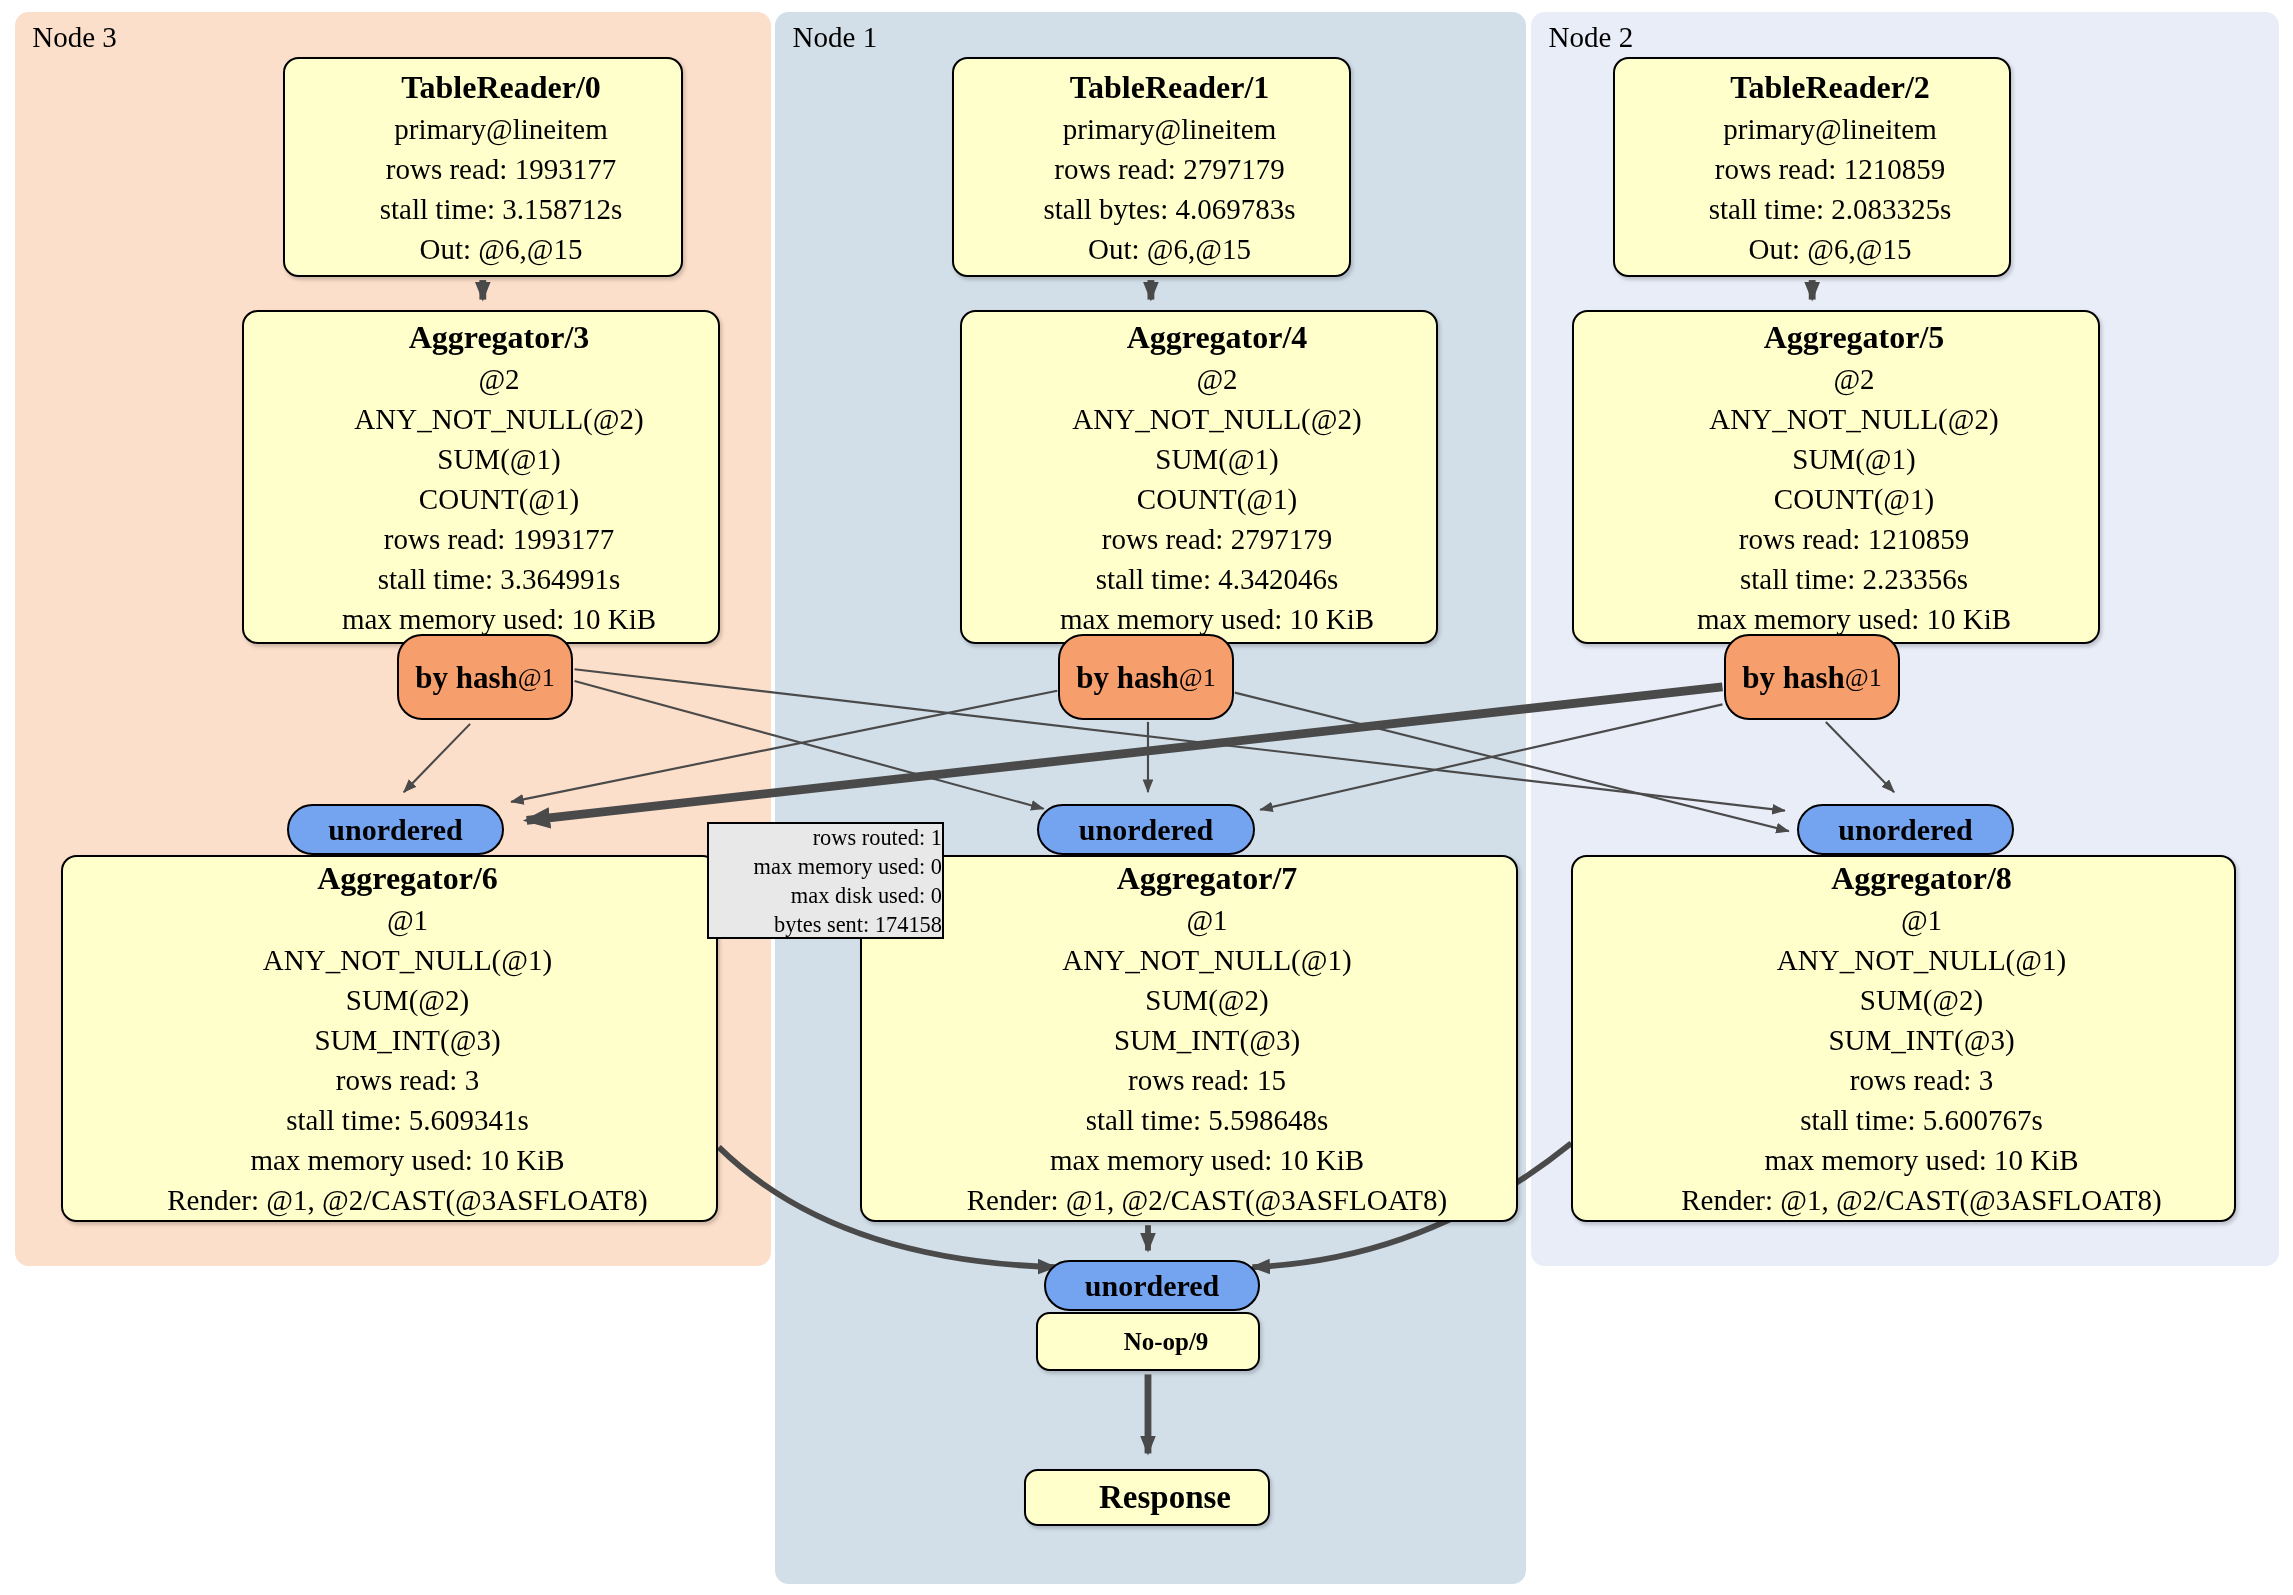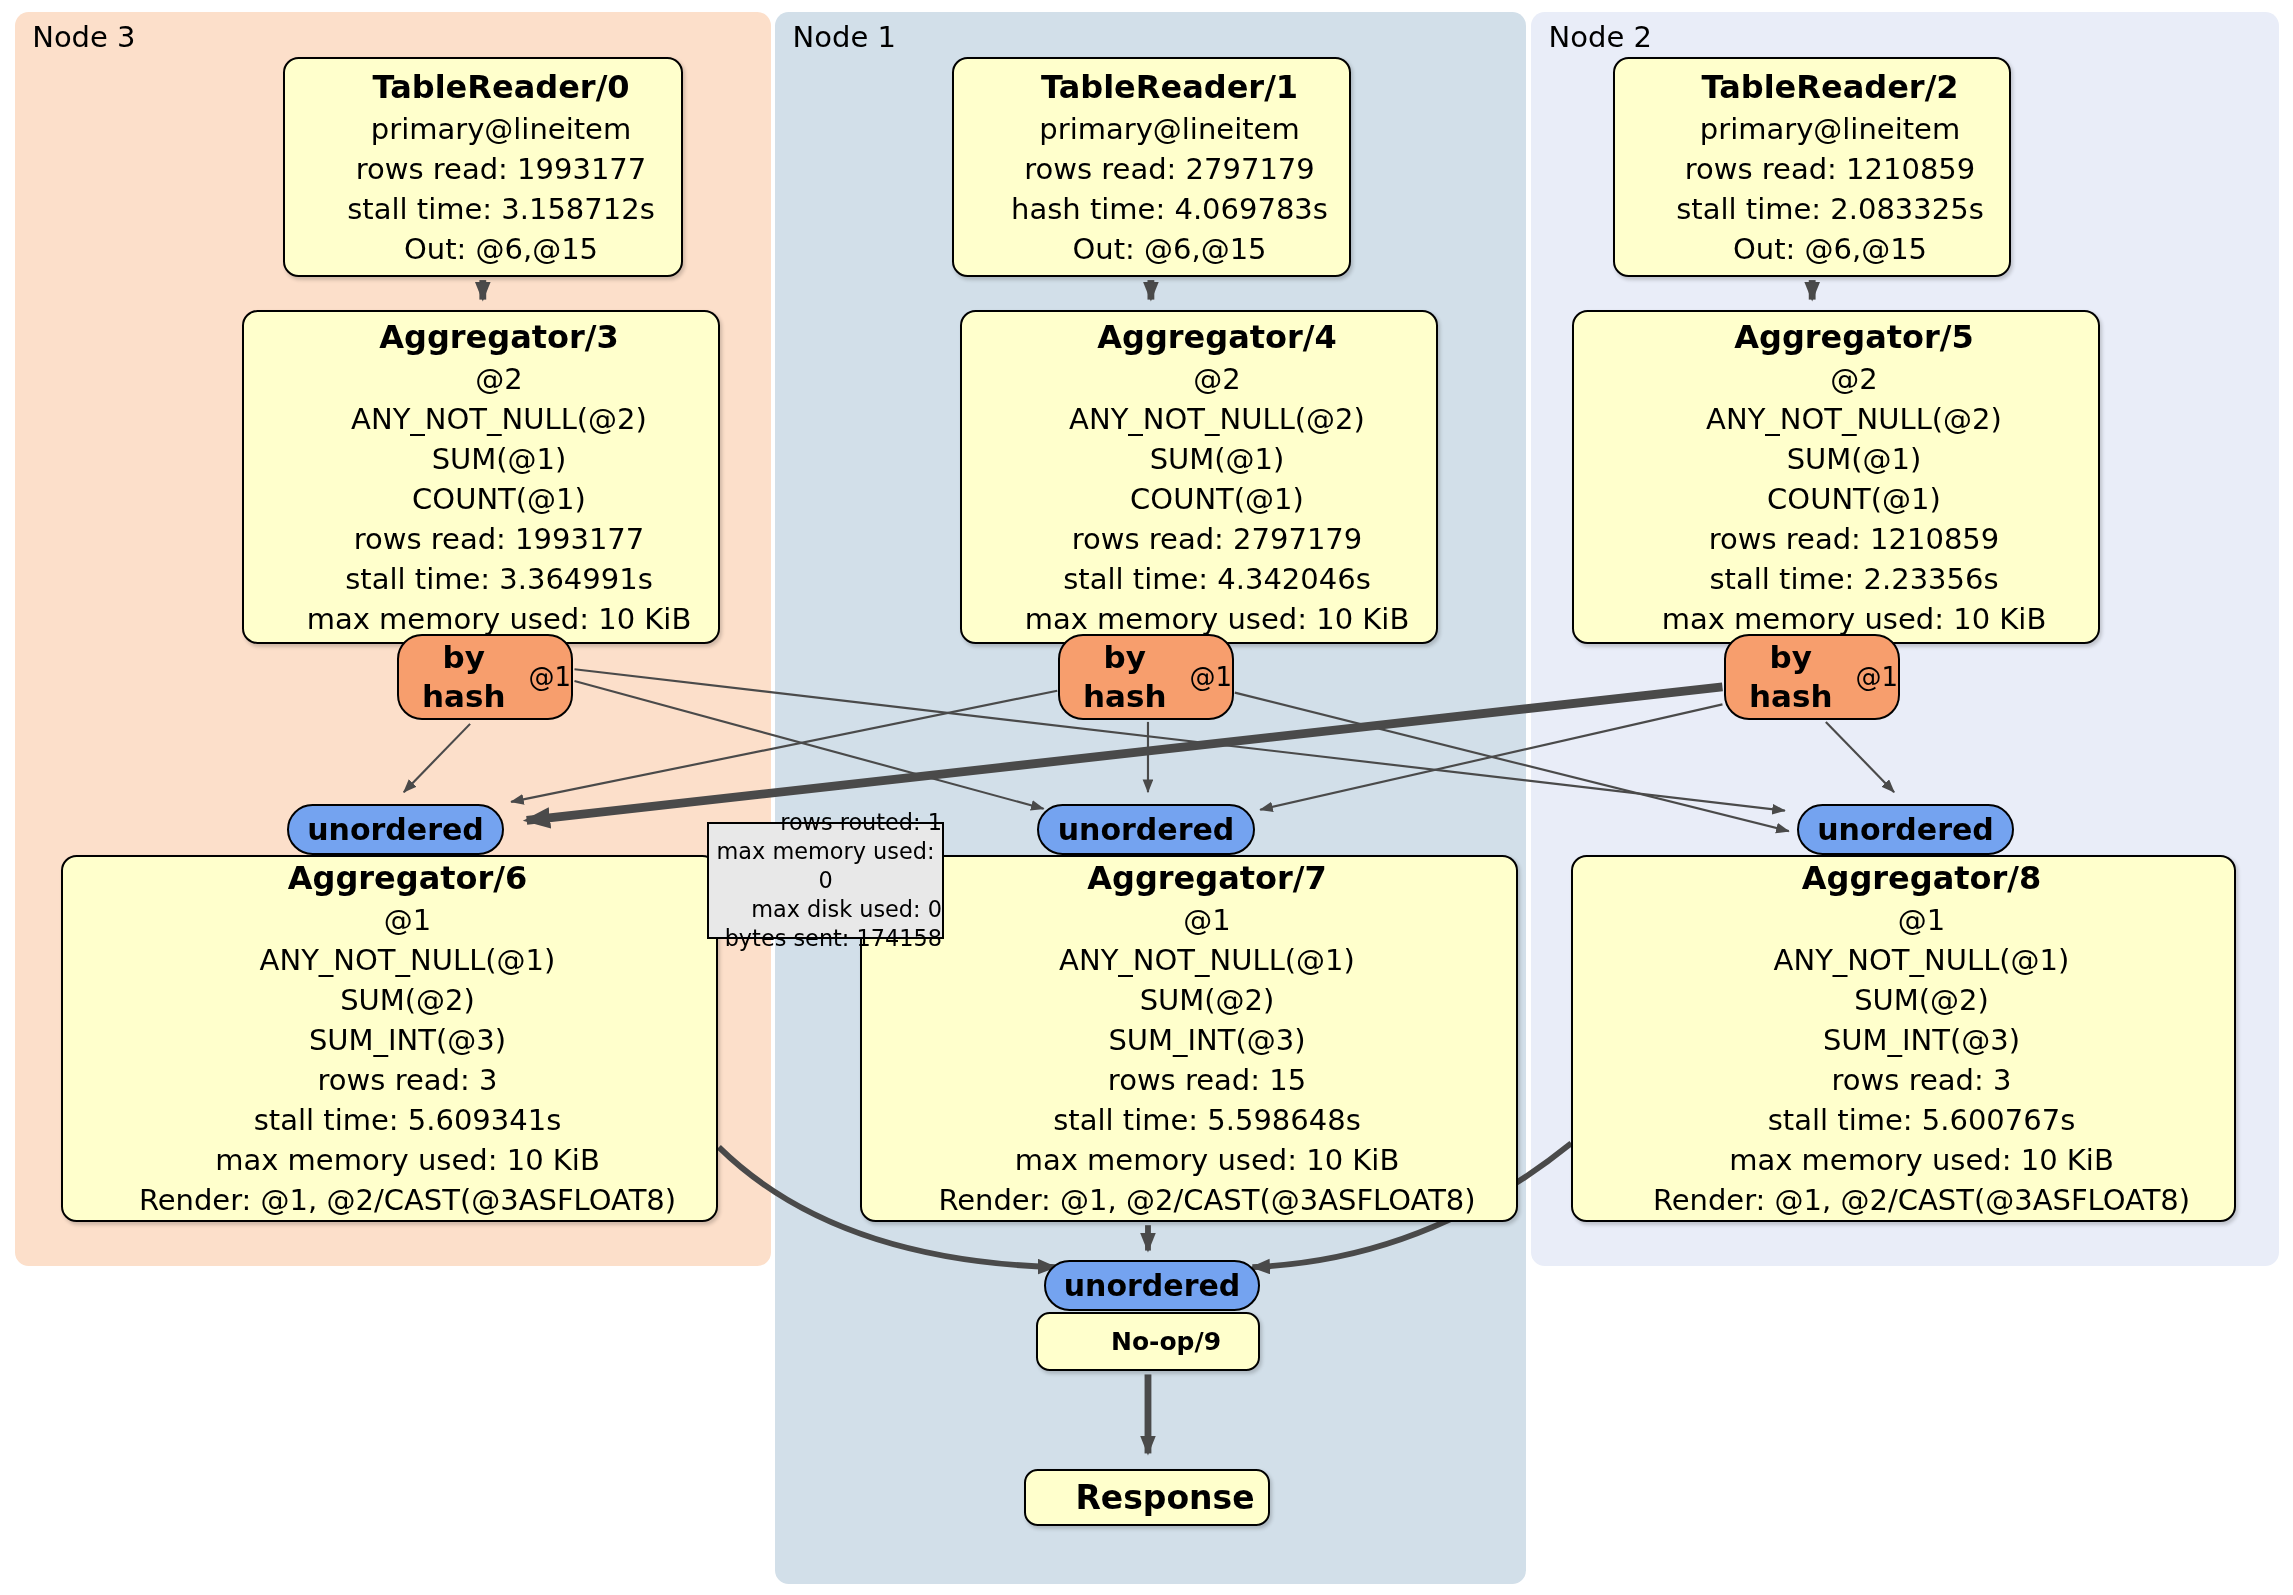--- a/index.html
+++ b/index.html
@@ -1,17 +1,17 @@
 <!DOCTYPE html>
 <html style="--canvas-bg: #ffffff; --node3-bg: #fcdfca; --node1-bg: #d2dfe9; --node2-bg: #e9edf8; --box-bg: #ffffcc; --box-border: #000000; --router-bg: #f79e6d; --oval-bg: #74a3f0; --tooltip-bg: #e8e8e8; --edge: #4a4a4a;"><head>
 <meta charset="utf-8">
 <style>
   html,body{margin:0;padding:0;background:#ffffff;}
   body{font-family:"DejaVu Sans","Liberation Sans",sans-serif;color:#000;}
-  #canvas{position:relative;width:2294px;height:1596px;background:var(--canvas-bg,#fff);overflow:hidden;}
+  #canvas{position:relative;width:2294px;height:1596px;background:var(--canvas-bg,#fff);overflow:hidden;font-family:Liberation Serif, serif;}
 
   .region{position:absolute;border-radius:13.7px;z-index:0;}
   .region-node3{background:var(--node3-bg);}
   .region-node1{background:var(--node1-bg);}
   .region-node2{background:var(--node2-bg);}
   .rlabel{position:absolute;top:9.8px;left:17.6px;font-size:29px;line-height:33px;}
 
   svg.edges{position:absolute;left:0;top:0;z-index:1;}
   svg.edges line,svg.edges path.e{stroke:var(--edge);fill:none;}
   .arrowfill{fill:var(--edge);stroke:none;}
@@ -93,21 +93,21 @@
     <div class="t">TableReader/0</div>
     <div class="l">primary@lineitem</div>
     <div class="l">rows read: 1993177</div>
     <div class="l">stall time: 3.158712s</div>
     <div class="l">Out: @6,@15</div>
   </div>
   <div class="proc" style="left:952px;top:57px;width:399px;height:220px">
     <div class="t">TableReader/1</div>
     <div class="l">primary@lineitem</div>
     <div class="l">rows read: 2797179</div>
-    <div class="l">hash time: 4.069783s</div>
+    <div class="l">stall bytes: 4.069783s</div>
     <div class="l">Out: @6,@15</div>
   </div>
   <div class="proc" style="left:1613px;top:57px;width:398px;height:220px">
     <div class="t">TableReader/2</div>
     <div class="l">primary@lineitem</div>
     <div class="l">rows read: 1210859</div>
     <div class="l">stall time: 2.083325s</div>
     <div class="l">Out: @6,@15</div>
   </div>
 

